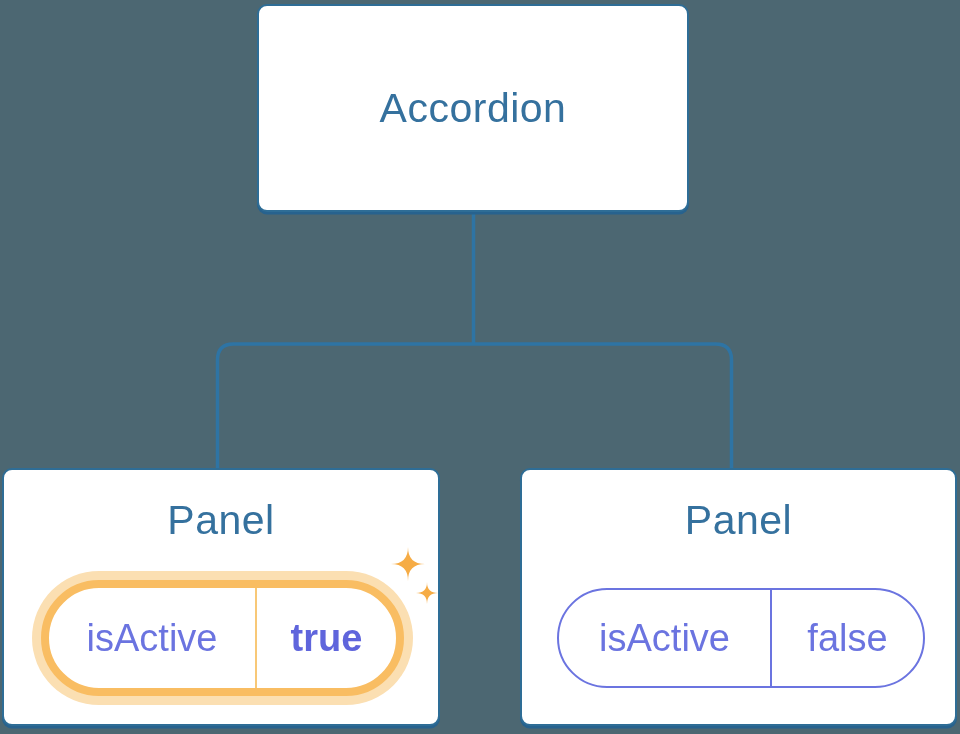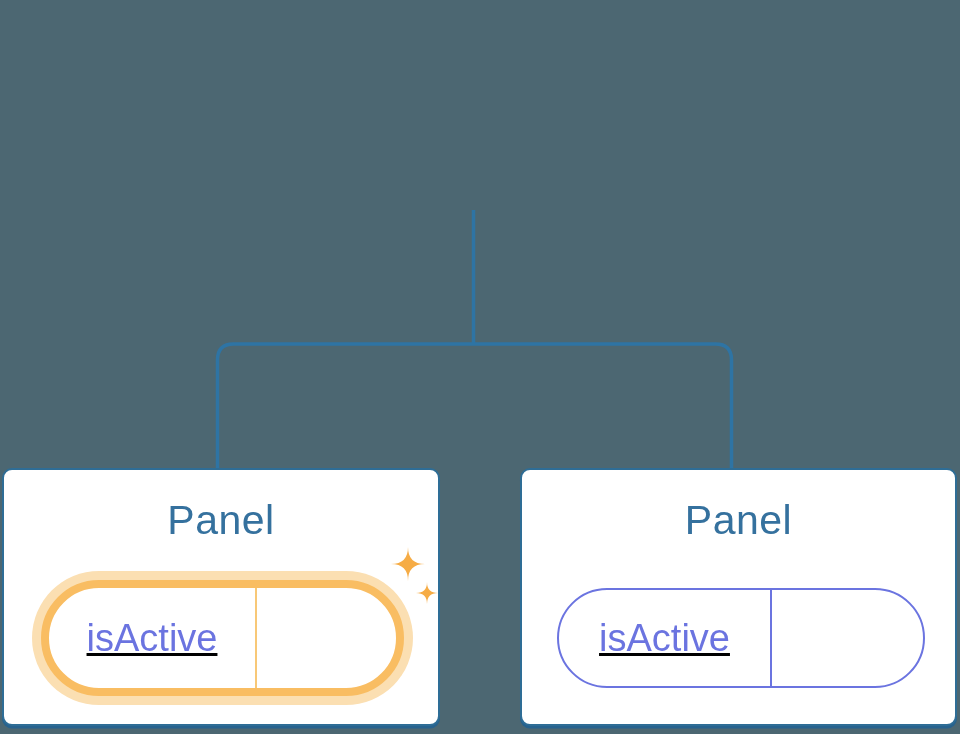--- a/index.html
+++ b/index.html
@@ -29,21 +29,21 @@
   }
   .node-title{
     color:var(--node-title);font-size:41px;font-weight:500;
     letter-spacing:.5px;text-align:center;line-height:1;
   }
   .node-root{left:257px;top:4px;width:432px;height:208px;
     display:flex;align-items:center;justify-content:center;}
   .node-panel-left{left:2px;top:468px;width:438px;height:258px;}
   .node-panel-right{left:520px;top:468px;width:437px;height:258px;}
   .panel-title{position:absolute;left:0;right:0;top:30px;}
-  .pill{position:absolute;box-sizing:border-box;background:#fff;display:flex;align-items:stretch;text-decoration:underline;}
+  .pill{position:absolute;box-sizing:border-box;background:#fff;display:flex;align-items:stretch;}
   .pill-active{
     left:37px;top:110px;width:363px;height:116px;
     border:8px solid var(--highlight-orange);border-radius:62px;
     box-shadow:0 0 0 9px var(--highlight-halo);
   }
   .pill-active .pill-cell-name{width:208px;border-right:2.5px solid var(--highlight-divider);}
   .pill-inactive{
     left:35px;top:118px;width:368px;height:100px;
     border:2.5px solid var(--pill-purple);border-radius:52px;
   }
@@ -57,39 +57,48 @@
 </head>
 <body>
 
 <div class="canvas">
 
   <svg class="connector-svg" width="960" height="734" viewBox="0 0 960 734" aria-hidden="true">
     <path d="M473.5 210 V344" fill="none" stroke="var(--connector)" stroke-width="3.5"></path>
     <path d="M217.5 470 V360 Q217.5 344 233.5 344 H715.5 Q731.5 344 731.5 360 V470" fill="none" stroke="var(--connector)" stroke-width="3.5"></path>
   </svg>
 
+  <div class="node node-root">
+    <div class="node-title">Accordion</div>
+  </div>
 
   <div class="node node-panel-left">
     <div class="node-title panel-title">Panel</div>
 
     <div class="pill pill-active">
       <div class="pill-cell pill-cell-name">
         <span class="pill-text">isActive</span>
+      </div>
+      <div class="pill-cell pill-cell-value">
+        <span class="pill-text pill-text-bold">true</span>
       </div>
     </div>
 
     <svg class="sparkles" width="56" height="64" viewBox="0 0 56 64" aria-hidden="true">
       <path d="M21 3 Q21 20 38 20 Q21 20 21 37 Q21 20 4 20 Q21 20 21 3 Z" fill="var(--sparkle)"></path>
       <path d="M40 38 Q40 49 51 49 Q40 49 40 60 Q40 49 29 49 Q40 49 40 38 Z" fill="var(--sparkle)"></path>
     </svg>
   </div>
 
   <div class="node node-panel-right">
     <div class="node-title panel-title">Panel</div>
 
     <div class="pill pill-inactive">
       <div class="pill-cell pill-cell-name">
         <span class="pill-text">isActive</span>
       </div>
+      <div class="pill-cell pill-cell-value">
+        <span class="pill-text">false</span>
+      </div>
     </div>
   </div>
 
 </div>
 
 </body></html>

